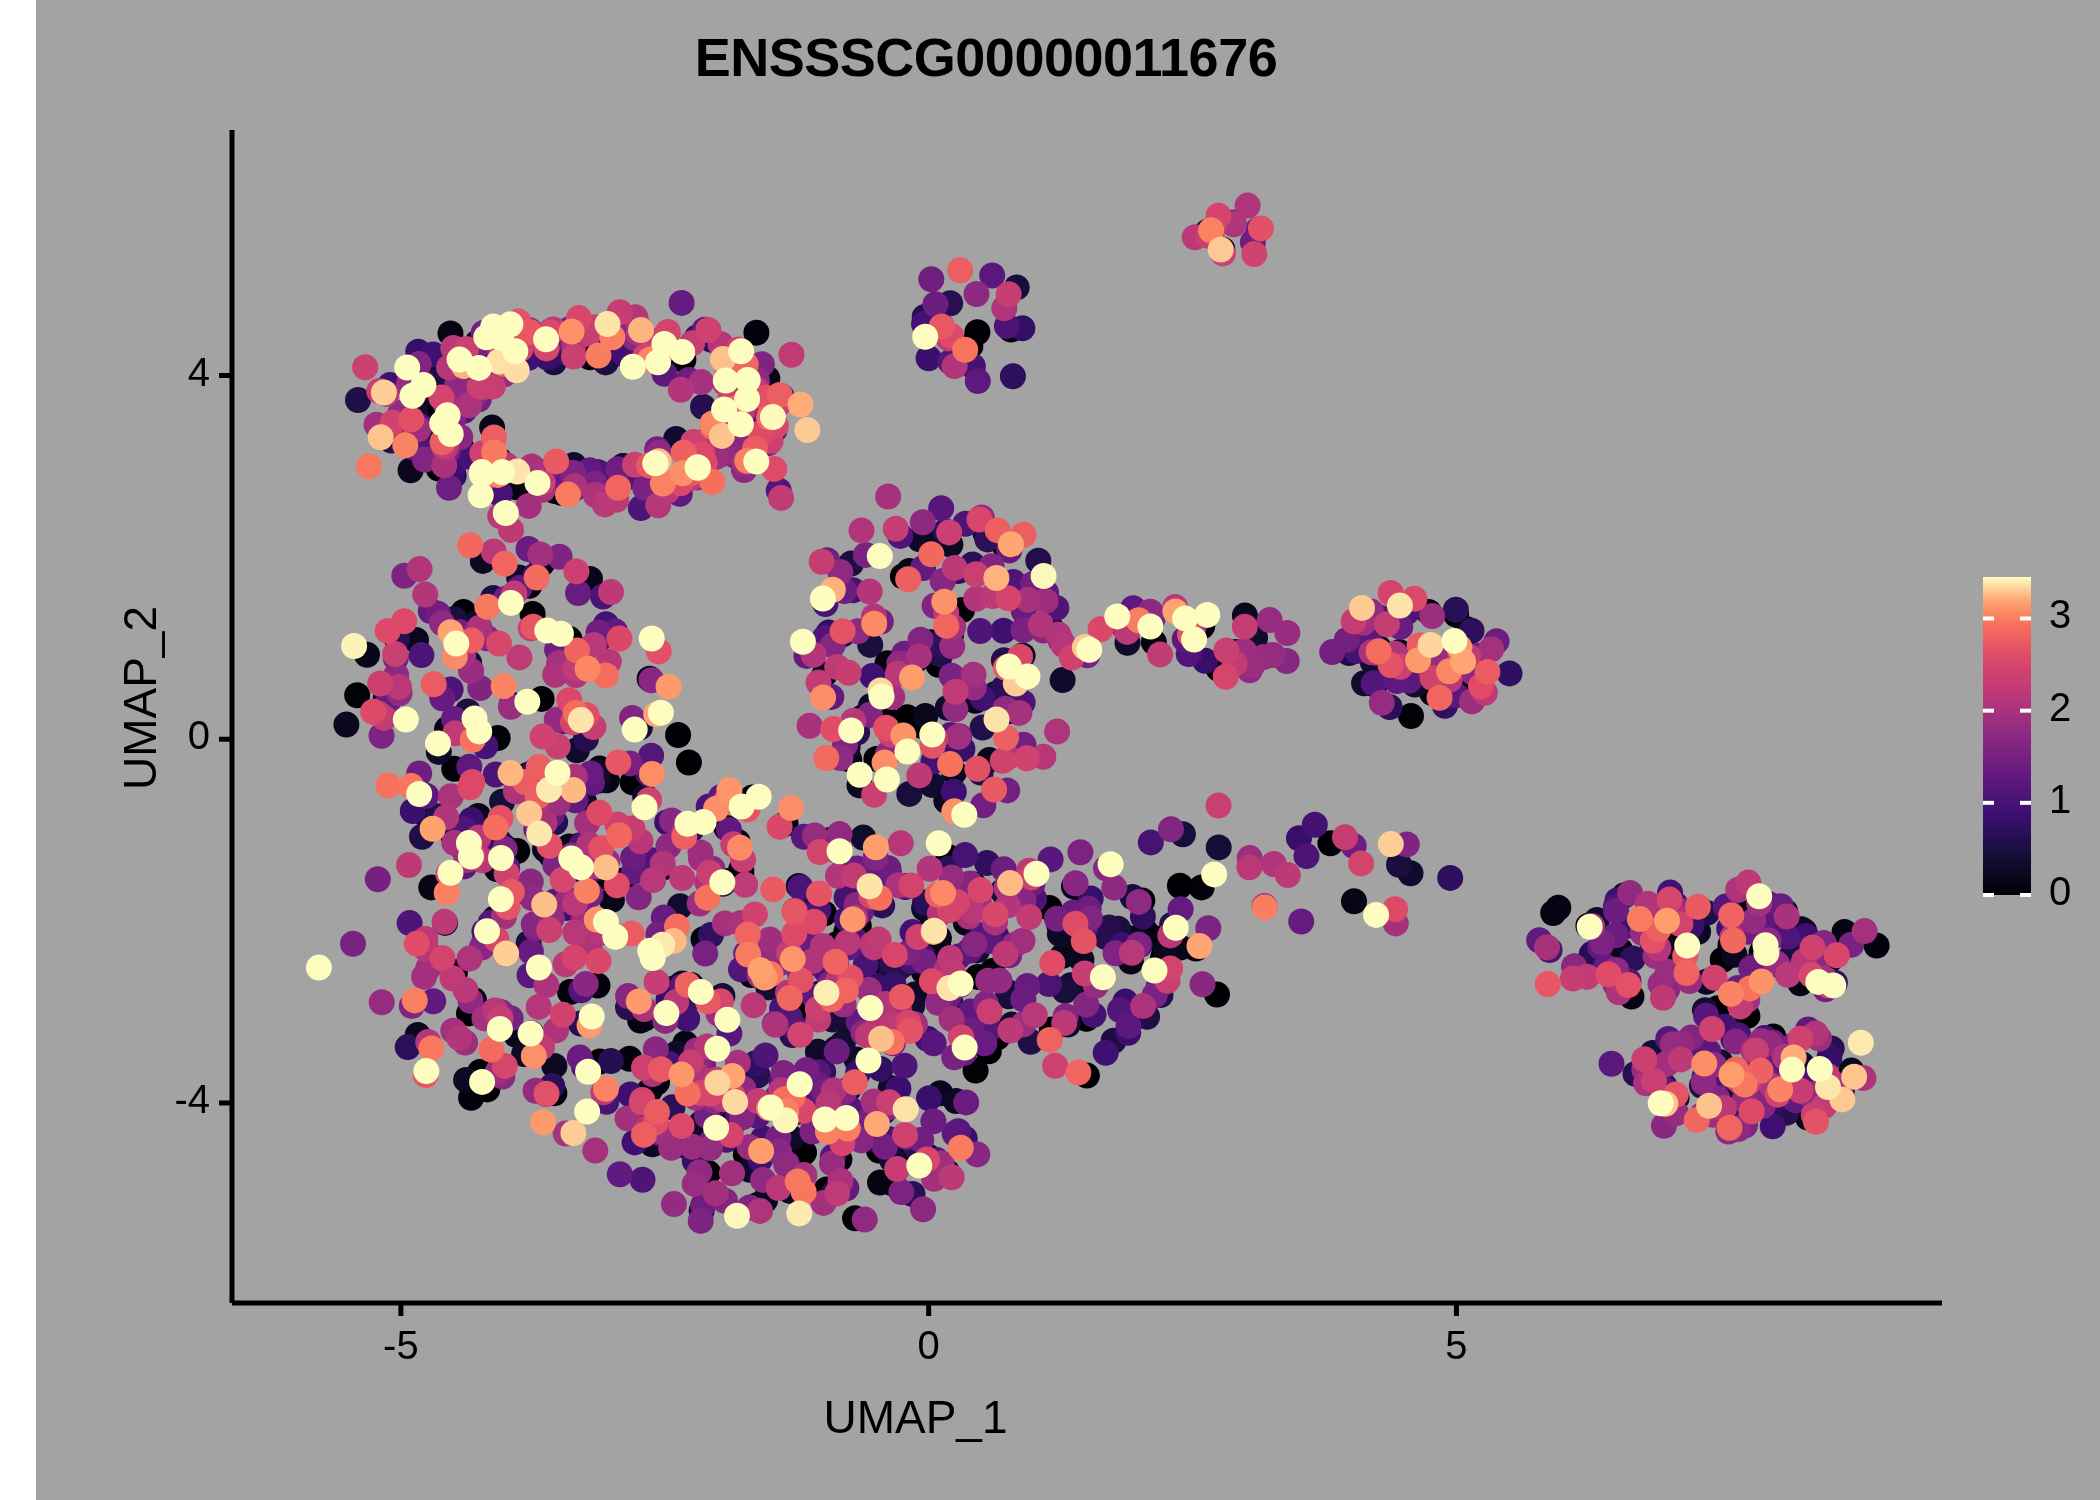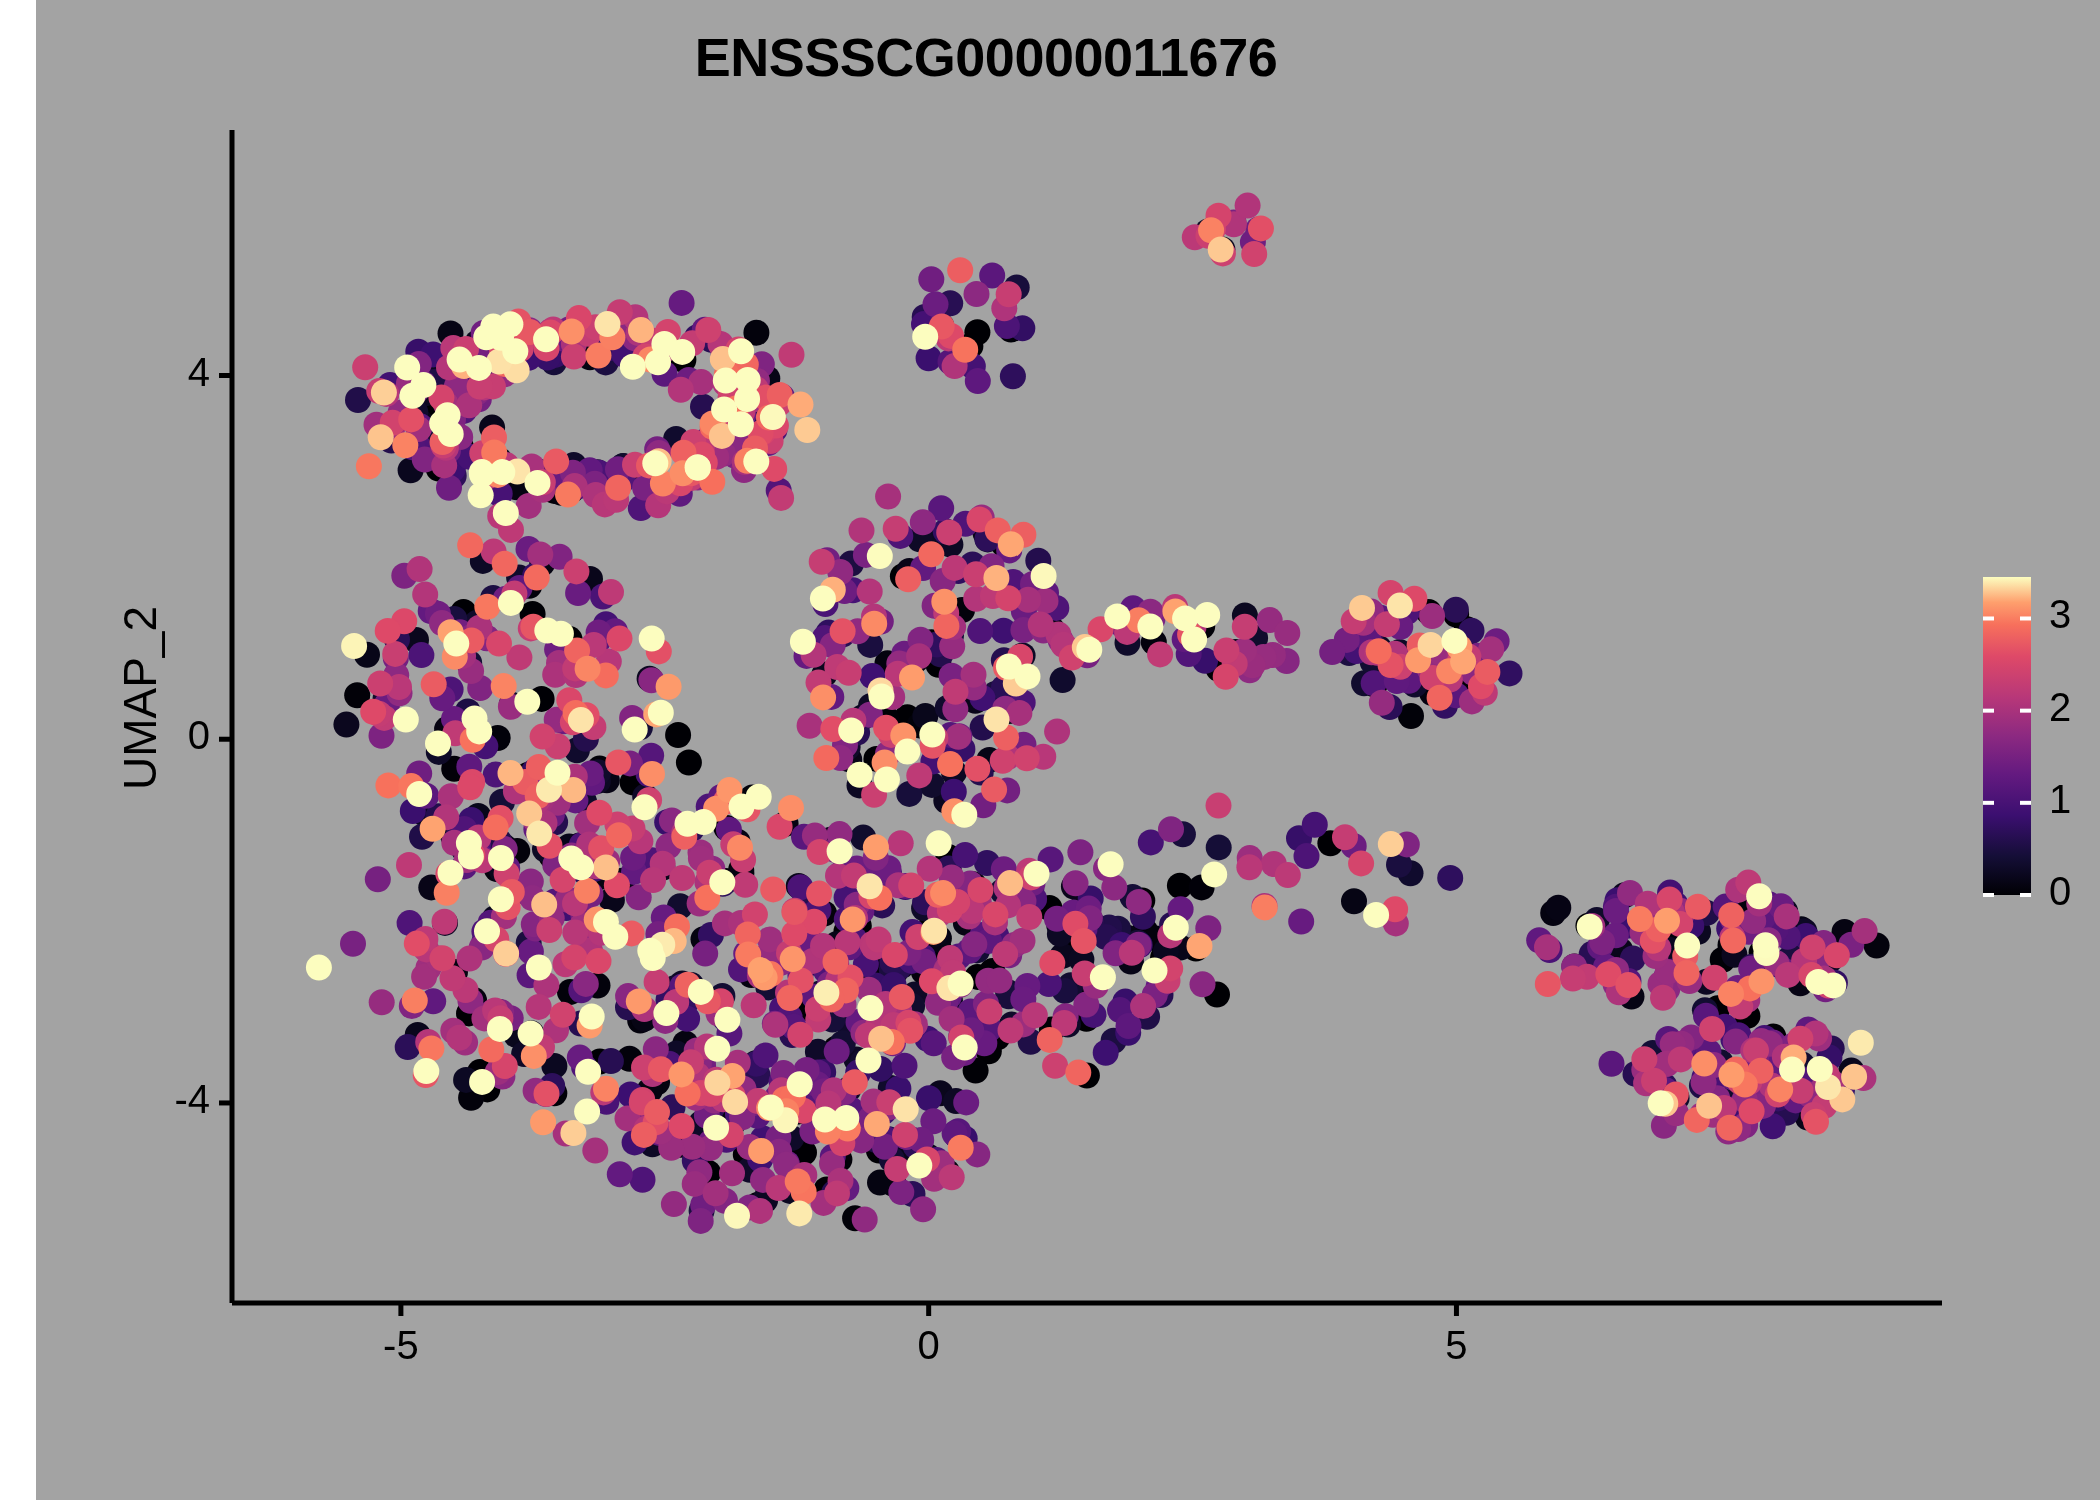--- a/index.html
+++ b/index.html
@@ -2208,20 +2208,21 @@
           <line x1="1947" y1="802.8260869565217" x2="1958" y2="802.8260869565217" stroke="#ffffff" stroke-width="4"></line>
           <line x1="1984" y1="802.8260869565217" x2="1995" y2="802.8260869565217" stroke="#ffffff" stroke-width="4"></line>
           <line x1="1947" y1="710.6521739130435" x2="1958" y2="710.6521739130435" stroke="#ffffff" stroke-width="4"></line>
           <line x1="1984" y1="710.6521739130435" x2="1995" y2="710.6521739130435" stroke="#ffffff" stroke-width="4"></line>
           <line x1="1947" y1="618.4782608695652" x2="1958" y2="618.4782608695652" stroke="#ffffff" stroke-width="4"></line>
           <line x1="1984" y1="618.4782608695652" x2="1995" y2="618.4782608695652" stroke="#ffffff" stroke-width="4"></line>
         </g>
     </g>
   </svg>
 
+  <div class="axis-title" id="x-axis-title">UMAP_1</div>
   <div class="axis-title" id="y-axis-title">UMAP_2</div>
 
   <div id="x-tick-labels">
       <div class="tick-label xtick-label" style="left: 304.889px; top: 1323px;">-5</div>
       <div class="tick-label xtick-label" style="left: 832.667px; top: 1323px;">0</div>
       <div class="tick-label xtick-label" style="left: 1360.44px; top: 1323px;">5</div>
     </div>
   <div id="y-tick-labels">
       <div class="tick-label ytick-label" style="left: 54px; top: 1076.95px;">-4</div>
       <div class="tick-label ytick-label" style="left: 54px; top: 713.233px;">0</div>

